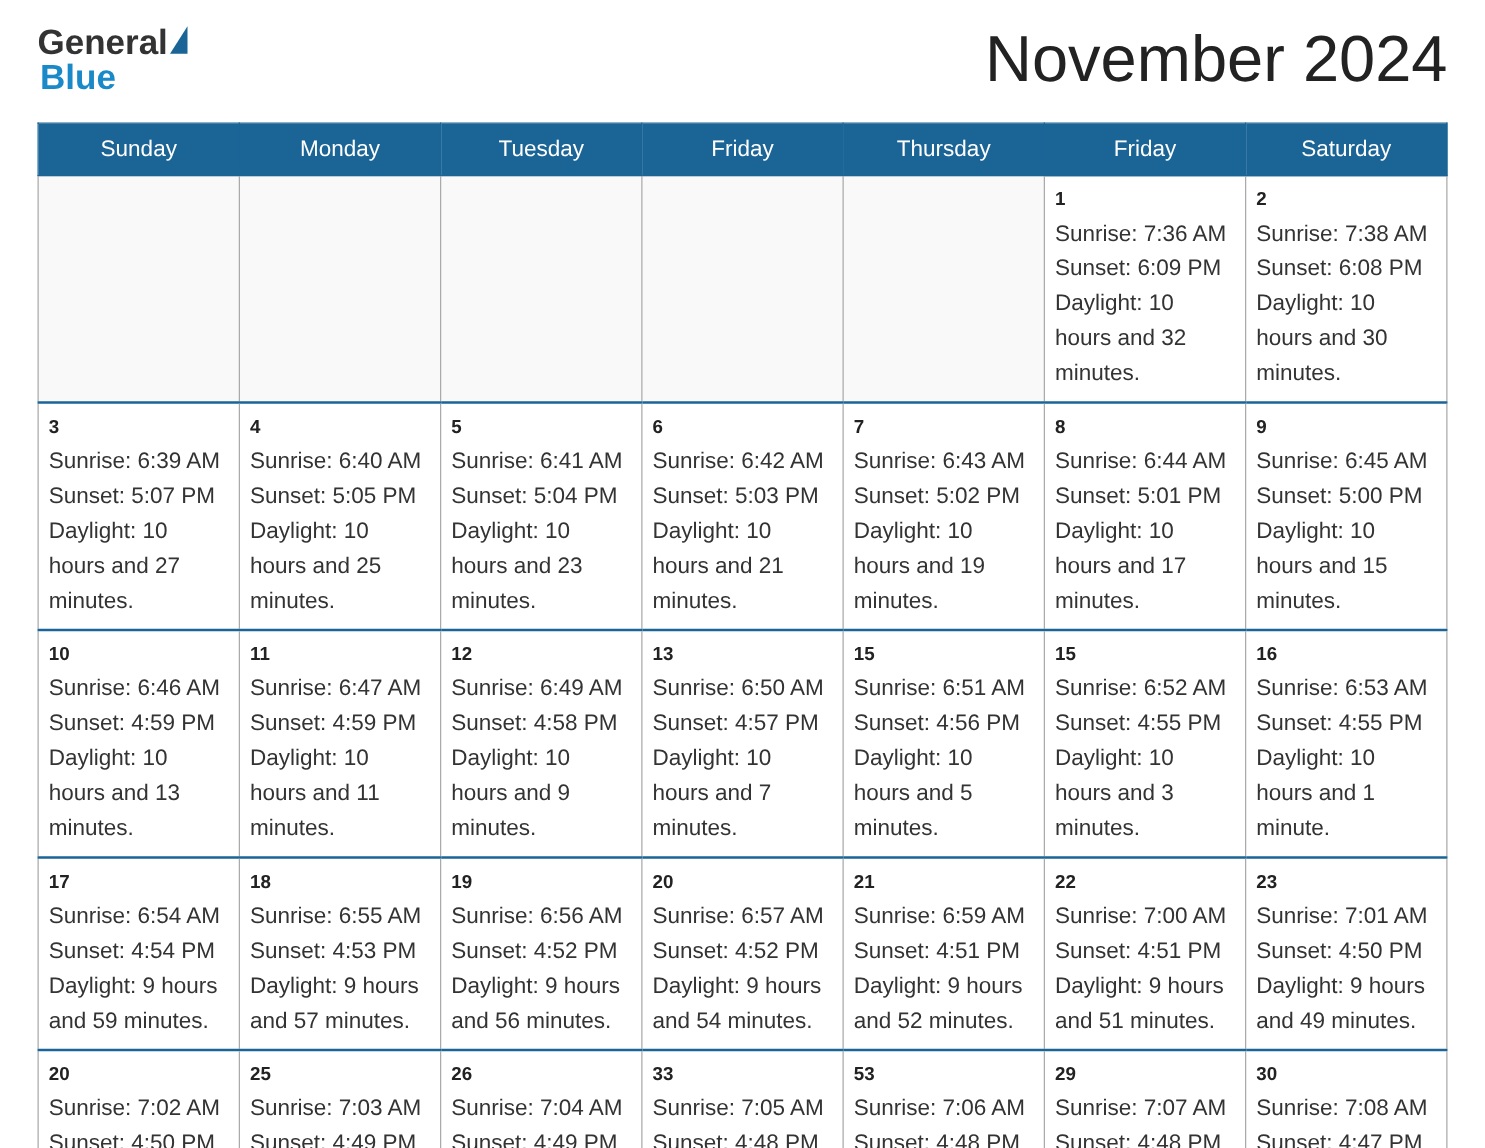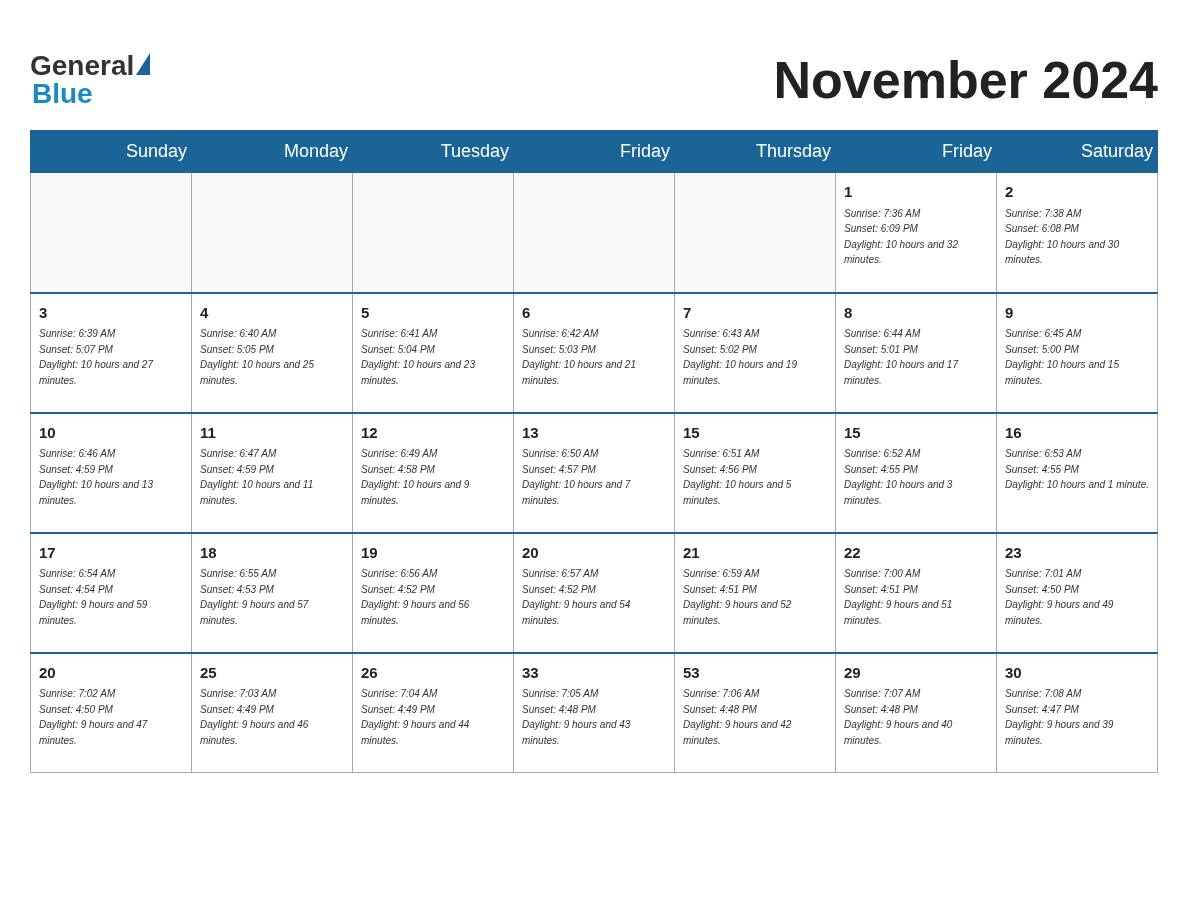--- a/index.html
+++ b/index.html
@@ -9,21 +9,20 @@
       width: 1188px;
       min-height: 918px;
       padding: 20px 30px;
     }
 
     .header-area {
       display: flex;
       justify-content: space-between;
       align-items: flex-start;
       margin-bottom: 20px;
-      margin-top: 32px;
     }
 
     .logo-area {
       display: flex;
       flex-direction: column;
       align-items: flex-start;
     }
 
     .logo-text {
       display: flex;
@@ -55,21 +54,21 @@
       margin-left: 2px;
       text-align: right;
     }
 
     .title-area {
       text-align: right;
     }
 
     .month-title {
       font-size: 52px;
-      font-weight: bold;
+      font-weight: normal;
       color: #222;
       line-height: 1.1;
     }
 
     .location-title {
       font-size: 22px;
       color: #444;
       margin-top: 4px;
     }
 
@@ -78,21 +77,21 @@
       border-collapse: collapse;
       border: 1px solid #999;
     }
 
     .calendar-table th {
       background-color: #1a6496;
       color: #fff;
       font-size: 18px;
       font-weight: normal;
       padding: 10px 4px;
-      text-align: right;
+      text-align: center;
       border: 1px solid #1a6496;
     }
 
     .calendar-table td {
       vertical-align: top;
       padding: 8px;
       border: 1px solid #aaa;
       width: calc(100% / 7);
       min-height: 120px;
       height: 120px;
@@ -103,24 +102,23 @@
 
     .day-number {
       font-size: 15px;
       font-weight: bold;
       color: #222;
       display: block;
       margin-bottom: 2px;
     }
 
     .day-info {
-      font-size: 10px;
+      font-size: 18px;
       color: #333;
       line-height: 1.55;
-      font-style: italic;
     }
 
     .empty-cell {
       background: #f9f9f9;
     }
 
     .row-divider td {
       border-top: 2px solid #1a6496;
     }
   </style>

